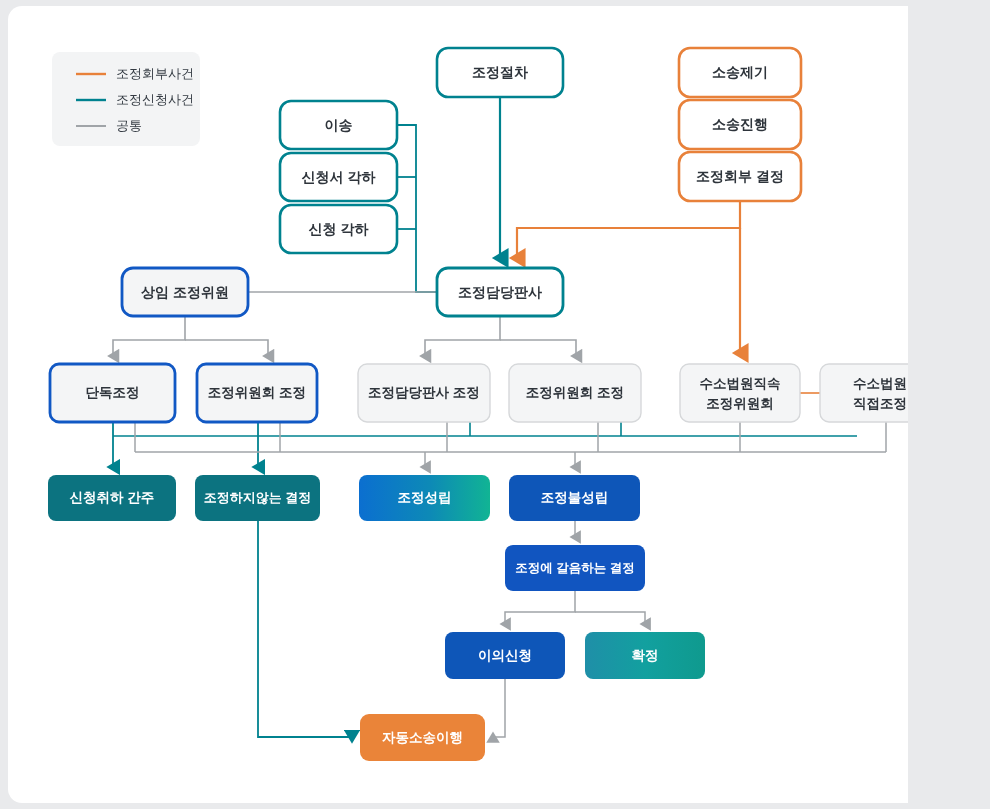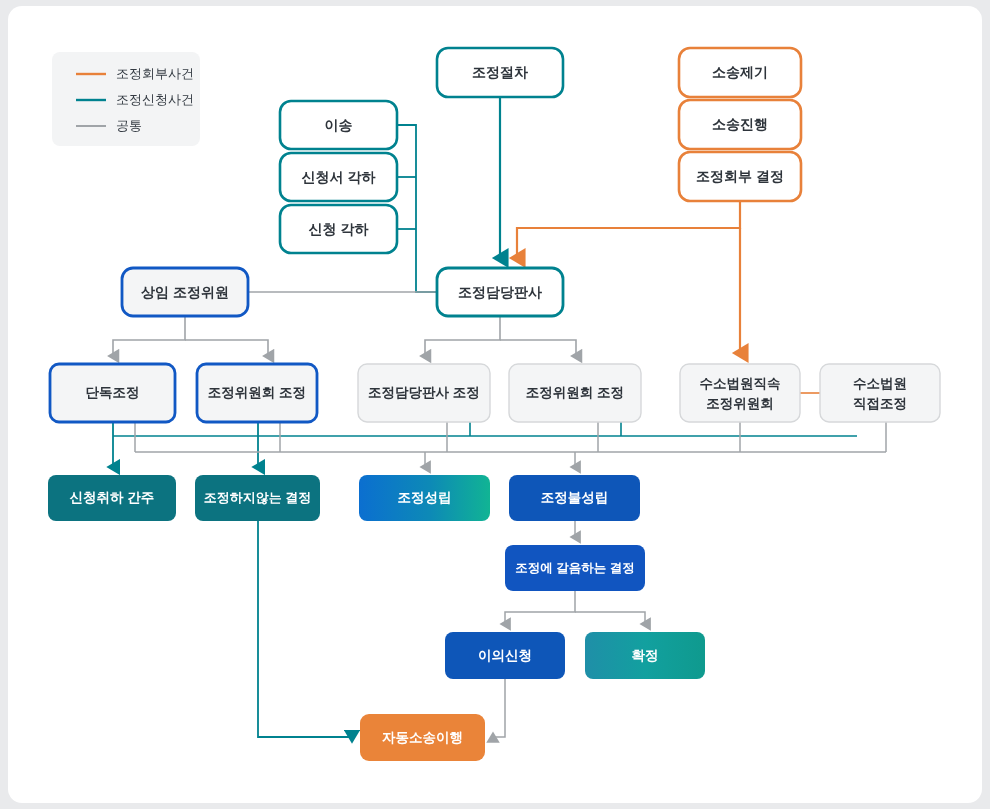--- a/index.html
+++ b/index.html
@@ -1,17 +1,17 @@
 <!DOCTYPE html>
 <html><head>
 <meta charset="utf-8">
 <style>
   html,body{margin:0;padding:0;background:#e9eaec;}
   body{font-family:"Liberation Sans","DejaVu Sans",sans-serif;}
-  #page{position:relative;width:990px;height:809px;background:#e9eaec;overflow:hidden;}
+  #page{position:relative;width:908px;height:809px;background:#e9eaec;overflow:hidden;}
   #card{position:absolute;left:8px;top:6px;width:974px;height:797px;background:#ffffff;border-radius:14px;}
   svg#flow{position:absolute;left:0;top:0;width:990px;height:809px;}
   .nodeLabel{font-family:"Liberation Sans","DejaVu Sans",sans-serif;font-weight:bold;text-anchor:middle;dominant-baseline:middle;}
   .legendText{font-family:"Liberation Sans","DejaVu Sans",sans-serif;font-size:13px;fill:#333a42;dominant-baseline:middle;}
   .legendBox{fill:#f3f4f5;}
 </style>
 </head>
 <body>
 
 <div id="page">

